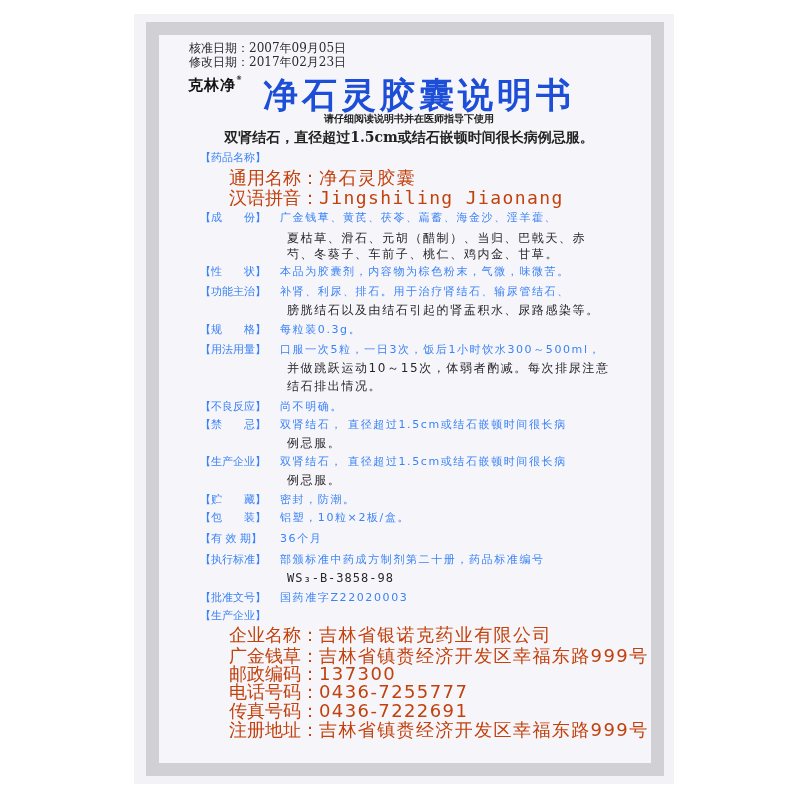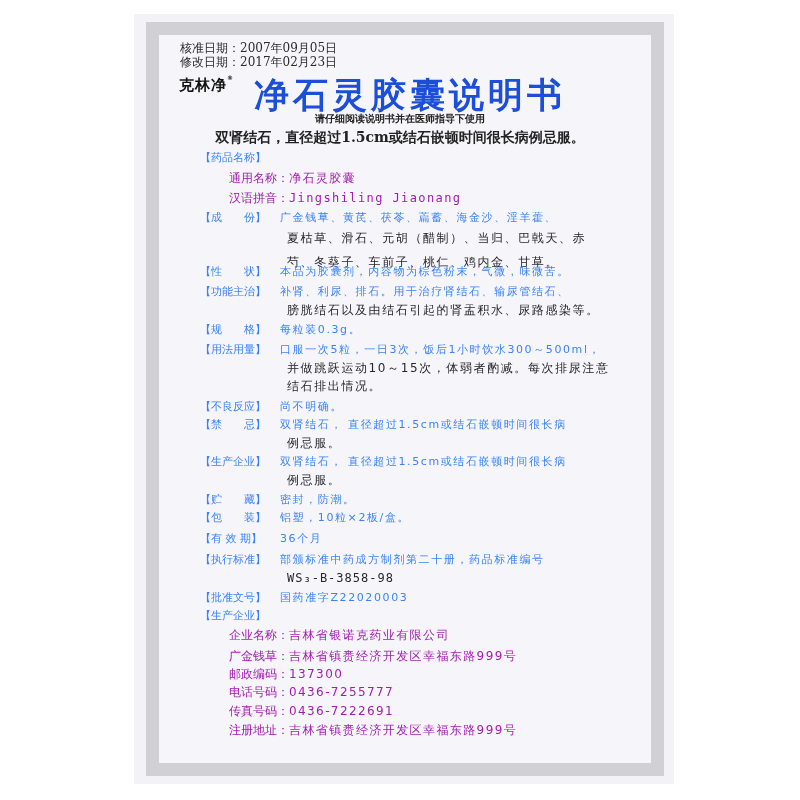--- a/index.html
+++ b/index.html
@@ -2,38 +2,38 @@
 <html><head>
 <meta charset="utf-8">
 <style>
   html, body { margin:0; padding:0; background:#ffffff; }
   body { width:800px; height:800px; position:relative; overflow:hidden;
          font-family:"DejaVu Sans","Liberation Sans",sans-serif; color:#1e1e24; }
   .paper { position:absolute; left:134px; top:14px; width:540px; height:770px;
            background:#f3f3f7; }
   .frame { position:absolute; left:146px; top:22px; width:518px; height:754px;
            box-sizing:border-box; border:13px solid #d1d1d5; background:#f6f6fa; }
-  .abs { position:absolute; white-space:nowrap; }
+  .abs { position:absolute; white-space:nowrap;margin-left:9px; }
   .date { font-family:"DejaVu Serif","Liberation Serif",serif; font-size:12px; line-height:13px;
           color:#2a2a30; left:180px; }
   .brand { left:179px; top:76px; font-size:15px; font-weight:bold; color:#111; letter-spacing:1px; }
   .brand sup { font-size:6px; vertical-align:top; position:relative; top:-2px; }
   .title { left:254px; top:72px; font-family:"DejaVu Serif","Liberation Serif",serif;
            font-size:35px; font-weight:bold; color:#1d4ed8; letter-spacing:4px; }
   .subtitle { left:0; width:800px; text-align:center; top:112px;
               font-family:"DejaVu Serif","Liberation Serif",serif; font-size:10px; font-weight:bold; color:#222; }
   .warning { left:0; width:800px; text-align:center; top:129px;
              font-family:"DejaVu Serif","Liberation Serif",serif; font-size:14px; font-weight:bold; color:#222; }
   .row { position:absolute; left:200px; height:18px; font-size:11px; line-height:18px; color:#3b82f6;
          white-space:nowrap; }
   .lab { display:inline-block; width:80px; letter-spacing:0px; }
   .val { position:absolute; left:80px; top:0; letter-spacing:1.6px; }
   .cont { position:absolute; left:287px; height:18px; font-size:12px; line-height:18px; color:#26262c;
           letter-spacing:1.6px; white-space:nowrap; }
-  .sub { position:absolute; left:229px; height:18px; font-size:12px; line-height:18px; color:#a21caf;
+  .sub { position:absolute; left:229px; height:18px; font-size:18px; line-height:18px; color:#c2410c;
          white-space:nowrap; }
   .sub .sval { letter-spacing:1.4px; }
   .mono { font-family:"DejaVu Sans Mono","Liberation Mono",monospace; letter-spacing:1px; }
 </style>
 </head>
 <body>
 
 <div class="paper"></div>
 <div class="frame"></div>
 
@@ -52,21 +52,21 @@
 </div>
 <div class="sub" style="top:189px">
   <span>汉语拼音：</span><span class="sval mono">Jingshiling Jiaonang</span>
 </div>
 
 <div class="row" style="top:209px">
   <span class="lab">【成　　份】</span>
   <span class="val">广金钱草、黄芪、茯苓、萹蓄、海金沙、淫羊藿、</span>
 </div>
 <div class="cont" style="top:229px">夏枯草、滑石、元胡（醋制）、当归、巴戟天、赤</div>
-<div class="cont" style="top:253px">芍、冬葵子、车前子、桃仁、鸡内金、甘草。</div>
+<div class="cont" style="top:245px">芍、冬葵子、车前子、桃仁、鸡内金、甘草。</div>
 
 <div class="row" style="top:263px">
   <span class="lab">【性　　状】</span>
   <span class="val">本品为胶囊剂，内容物为棕色粉末，气微，味微苦。</span>
 </div>
 
 <div class="row" style="top:283px">
   <span class="lab">【功能主治】</span>
   <span class="val">补肾、利尿、排石。用于治疗肾结石、输尿管结石、</span>
 </div>

